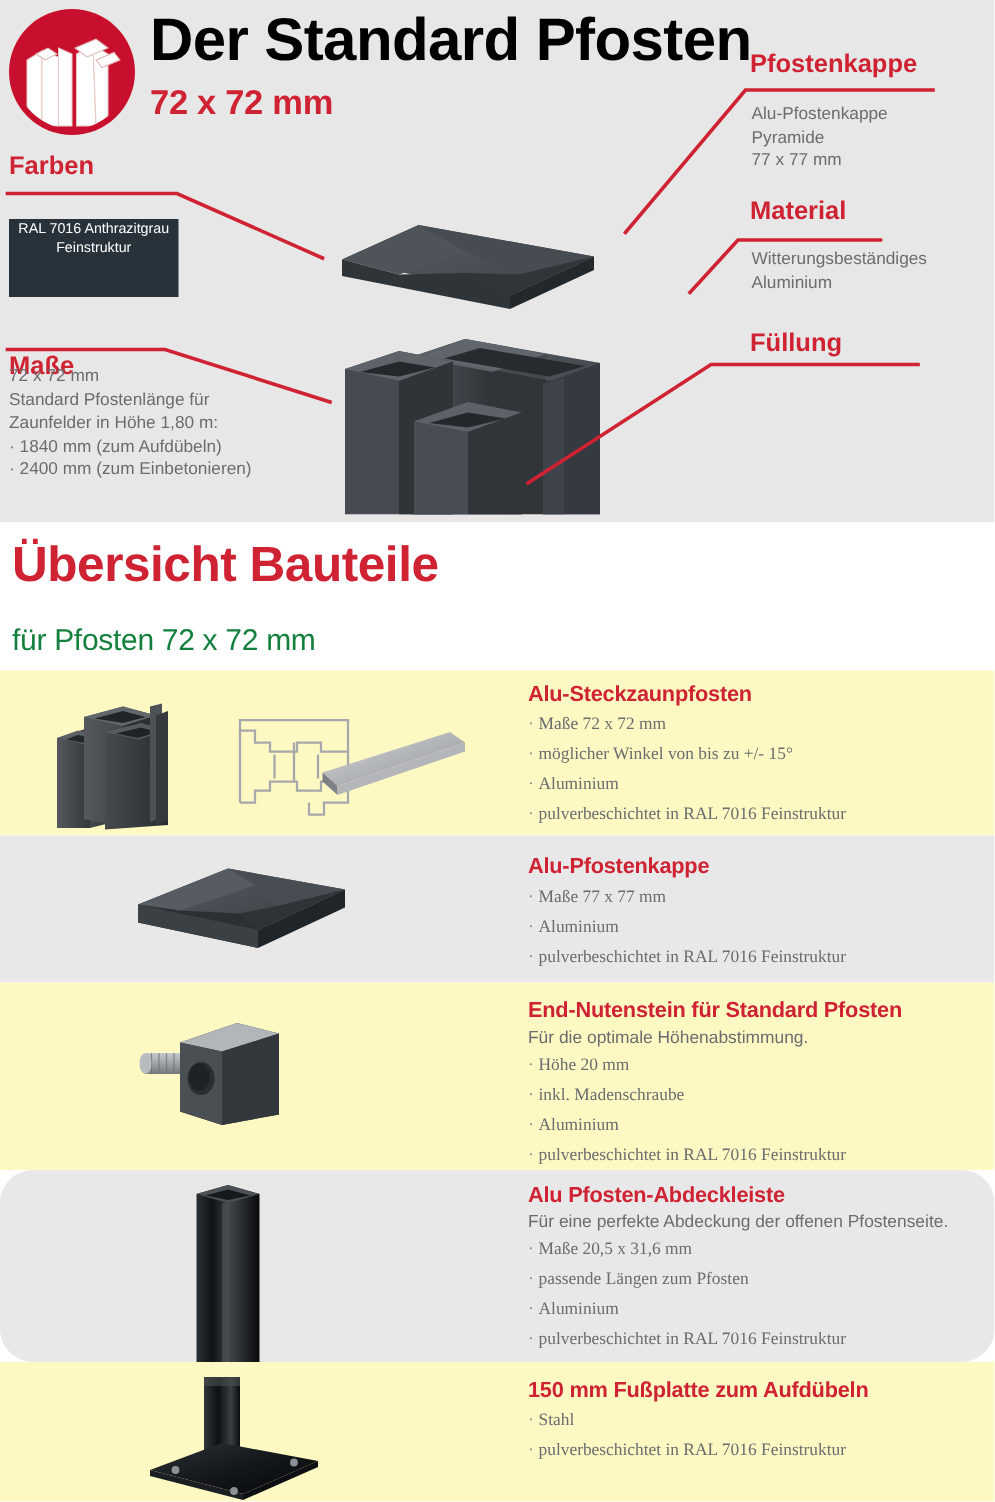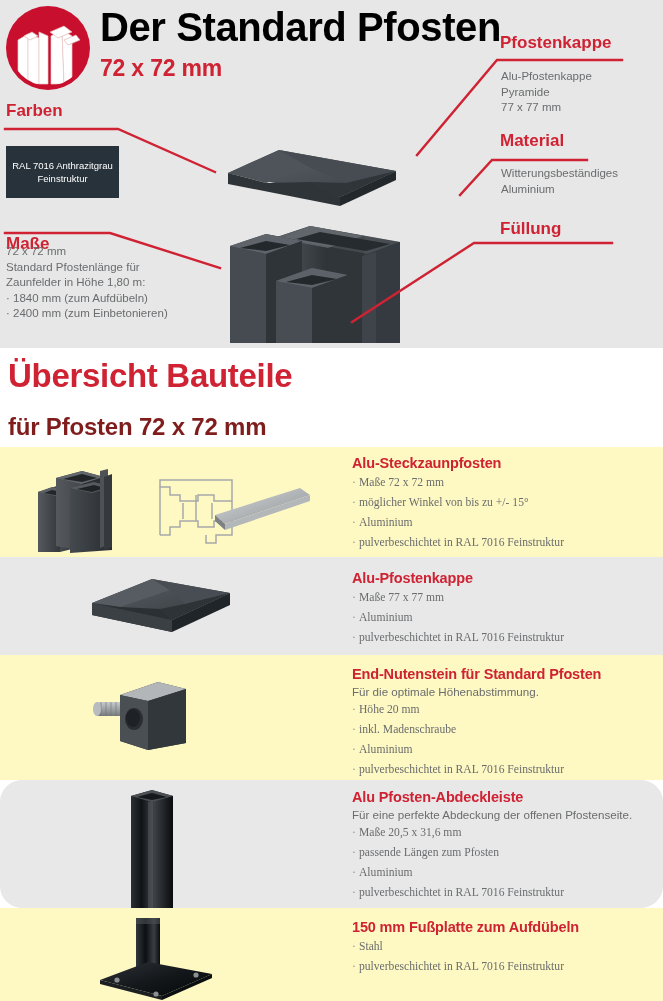--- a/index.html
+++ b/index.html
@@ -21,32 +21,32 @@
   .hero-title{position:absolute;left:100px;top:8px;font-size:40px;line-height:38px;
     font-weight:bold;color:#000000;letter-spacing:-0.4px;white-space:nowrap;}
   .hero-sub{position:absolute;left:100px;top:55px;font-size:23px;line-height:26px;
     font-weight:bold;color:#cf2233;letter-spacing:-0.2px;white-space:nowrap;}
 
   .sec-head{position:absolute;font-size:17px;font-weight:bold;color:#cf2233;white-space:nowrap;}
   .body-txt{position:absolute;font-size:11.5px;line-height:15.5px;color:#6a6c6e;}
 
   .swatch{position:absolute;background:#27323a;color:#ffffff;
     font-size:9.5px;line-height:13px;text-align:center;
-    display:flex;flex-direction:column;align-items:center;justify-content:center;}
+    display:flex;flex-direction:column;align-items:center;justify-content:flex-start;}
 
   .leaders{position:absolute;left:0;top:0;width:663px;height:348px;pointer-events:none;}
 
   
   .art{position:absolute;left:216px;top:138px;width:210px;height:205px;}
 
   
   .ov-title{position:absolute;left:8px;top:358px;font-size:33px;line-height:36px;
     font-weight:bold;color:#cf2233;letter-spacing:-0.3px;white-space:nowrap;}
-  .ov-sub{position:absolute;left:8px;top:415px;font-size:24px;line-height:24px;
-    font-weight:bold;color:#7f1d1d;letter-spacing:-0.2px;white-space:nowrap;}
+  .ov-sub{position:absolute;left:8px;top:415px;font-size:20px;line-height:24px;
+    font-weight:normal;color:#15803d;letter-spacing:-0.2px;white-space:nowrap;}
 
   
   .rows{position:absolute;left:0;top:447px;width:663px;}
   .row{position:relative;width:663px;box-sizing:border-box;display:block;}
   .row.alt{background:#e8e8e8;}
   .row.plain{background:#fef9c3;}
   .row .thumb{position:absolute;left:0;top:0;width:345px;height:100%;}
   .row .info{position:absolute;left:352px;top:0;right:4px;}
   .row h3{margin:0;padding:0;font-size:14.5px;line-height:19px;font-weight:bold;
     color:#cf2233;white-space:nowrap;letter-spacing:-0.15px;}

